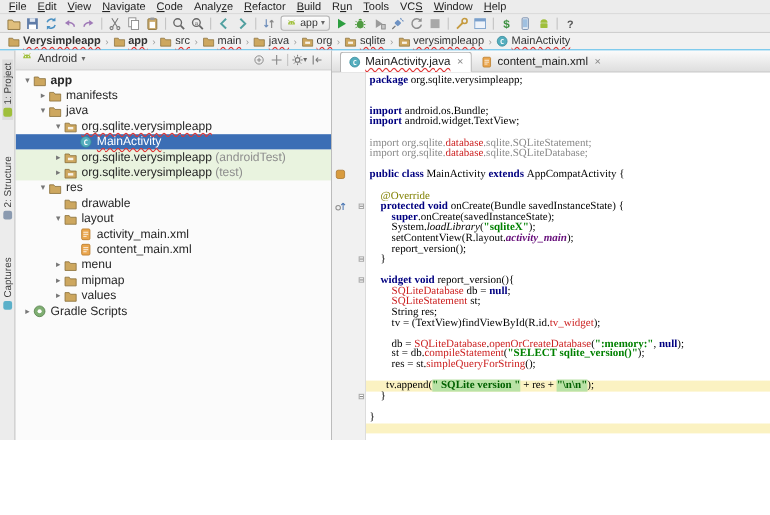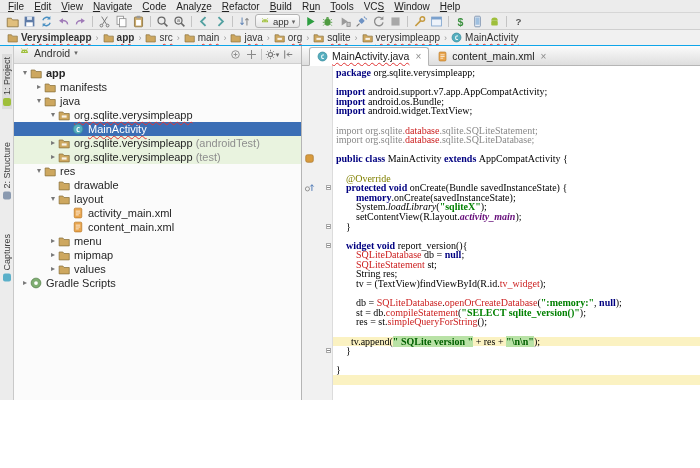--- a/index.html
+++ b/index.html
@@ -602,21 +602,20 @@
           <div class="line">
             <span class="gut"></span>
             <span class="txt"><span class="kw">package </span><span class="pl">org.sqlite.verysimpleapp;</span></span>
           </div>
           <div class="line">
             <span class="gut"></span>
             <span class="txt"></span>
           </div>
           <div class="line">
             <span class="gut"></span>
-            <span class="txt"><span class="kw">import </span><span class="pl">android.support.v7.app.AppCompatActivity;</span></span>
           </div>
           <div class="line">
             <span class="gut"></span>
             <span class="txt"><span class="kw">import </span><span class="pl">android.os.Bundle;</span></span>
           </div>
           <div class="line">
             <span class="gut"></span>
             <span class="txt"><span class="kw">import </span><span class="pl">android.widget.TextView;</span></span>
           </div>
           <div class="line">
@@ -651,29 +650,33 @@
           </div>
           <div class="line">
             <span class="gut"><span><svg viewBox="0 0 16 16" xmlns="http://www.w3.org/2000/svg">
                   <circle cx="5" cy="10" r="3" fill="none" stroke="#8f8f8f" stroke-width="1.4"></circle>
                   <path d="M11.5 13V4M11.5 4L9 6.6M11.5 4L14 6.6" stroke="#4f7ab5" stroke-width="1.4" fill="none"></path>
                 </svg></span><span class="fold"></span></span>
             <span class="txt"><span class="pl">    </span><span class="kw">protected void </span><span class="pl">onCreate(Bundle savedInstanceState) {</span></span>
           </div>
           <div class="line">
             <span class="gut"></span>
-            <span class="txt"><span class="pl">        </span><span class="kw">memory</span><span class="pl">.onCreate(savedInstanceState);</span></span>
+            <span class="txt"><span class="pl">        </span><span class="kw">super</span><span class="pl">.onCreate(savedInstanceState);</span></span>
           </div>
           <div class="line">
             <span class="gut"></span>
             <span class="txt"><span class="pl">        System.</span><span class="it">loadLibrary</span><span class="pl">(</span><span class="str">"sqliteX"</span><span class="pl">);</span></span>
           </div>
           <div class="line">
             <span class="gut"></span>
             <span class="txt"><span class="pl">        setContentView(R.layout.</span><span class="fld">activity_main</span><span class="pl">);</span></span>
+          </div>
+          <div class="line">
+            <span class="gut"></span>
+            <span class="txt"><span class="pl">        report_version();</span></span>
           </div>
           <div class="line">
             <span class="gut">
               <span class="fold"></span>
             </span>
             <span class="txt"><span class="pl">    }</span></span>
           </div>
           <div class="line">
             <span class="gut"></span>
             <span class="txt"></span>

